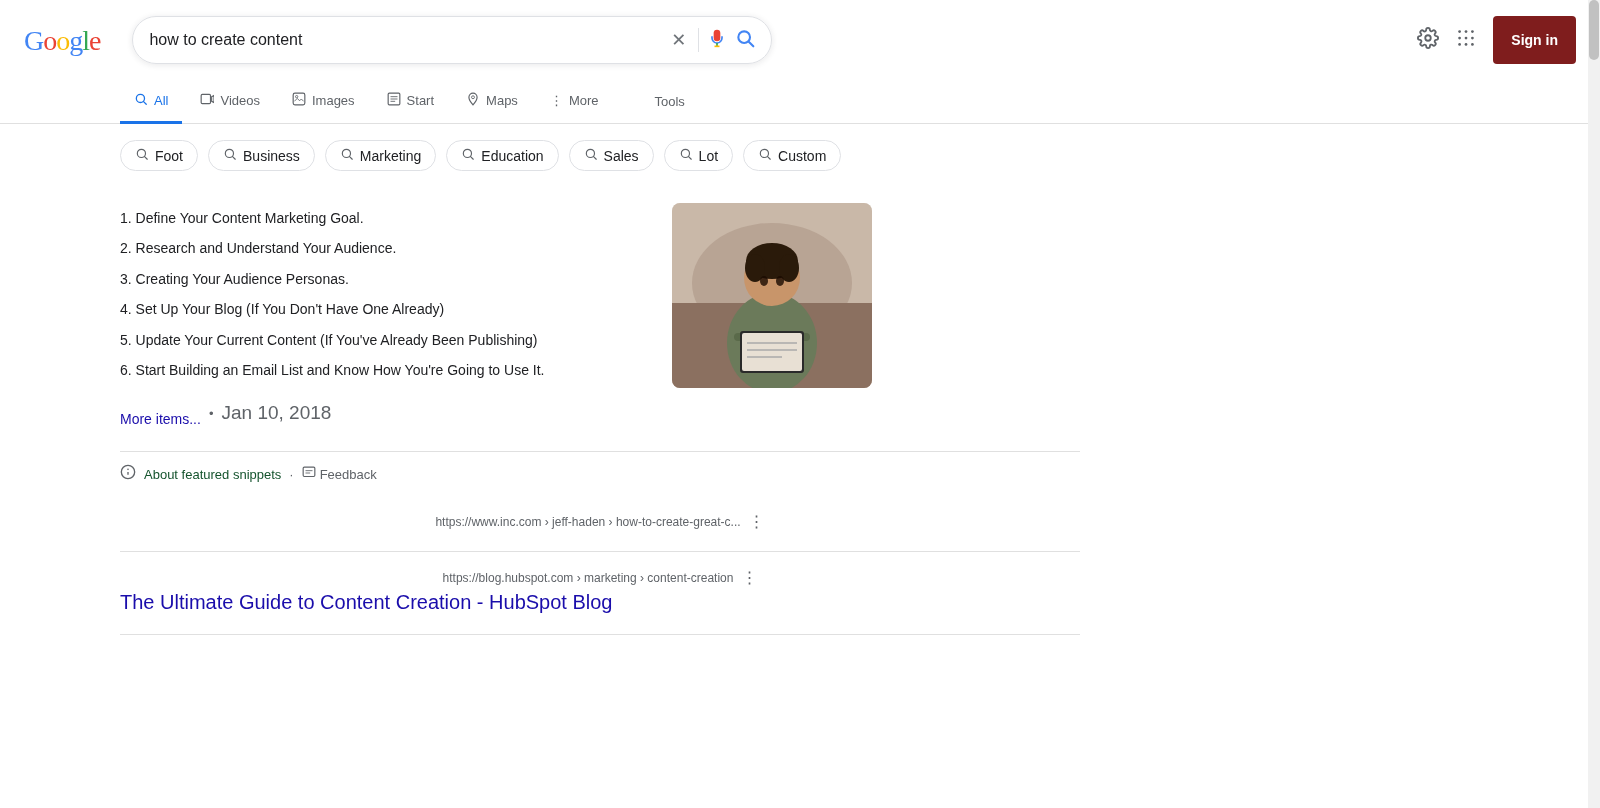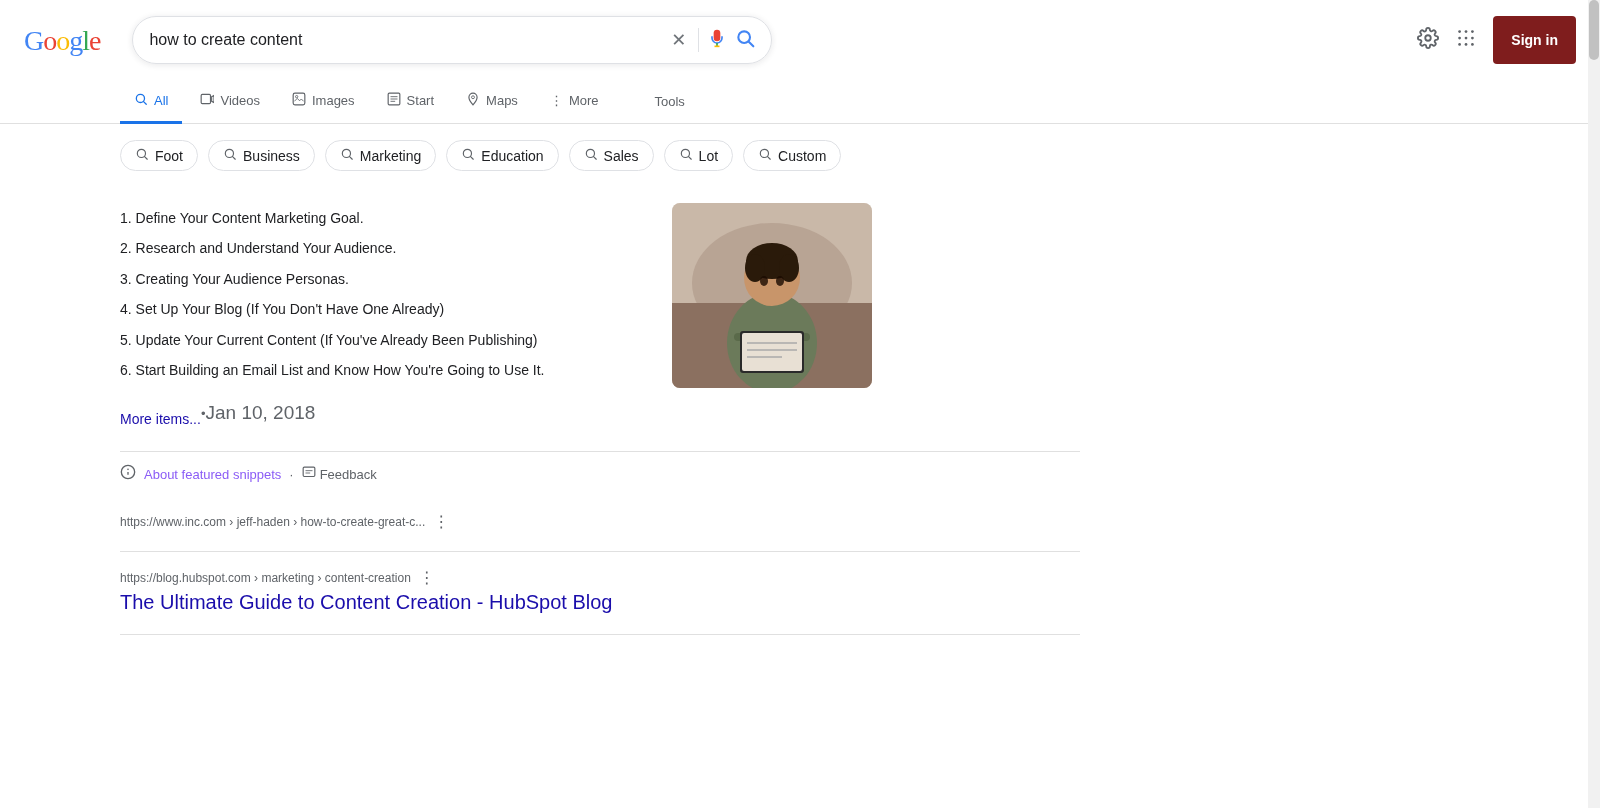--- a/index.html
+++ b/index.html
@@ -42,21 +42,21 @@
     .snippet-left { flex: 1; max-width: 520px; }
     .snippet-list { list-style: none; padding: 0; }
     .snippet-list li { padding: 4px 0; font-size: 14px; color: #202124; line-height: 1.6; }
     .snippet-list li::before { content: attr(data-num) '. '; }
     .more-items { color: #1a0dab; font-size: 14px; cursor: pointer; margin-top: 12px; display: inline-block; }
     .snippet-date { color: #5f6368; font-size: 19px; }
     .snippet-image { width: 200px; height: 185px; background: #e8e0d8; border-radius: 8px; overflow: hidden; flex-shrink: 0; }
 
     
     .result-item { padding: 16px 0; border-bottom: 1px solid #e0e0e0; }
-    .result-url-row { display: flex; align-items: center; gap: 8px; margin-bottom: 4px; }
+    .result-url-row { display: flex; align-items: center; gap: 8px; margin-bottom: 4px; justify-content: center; }
     .result-url { font-size: 12px; color: #5f6368; }
     .result-menu { color: #5f6368; cursor: pointer; font-size: 16px; }
     .result-title { font-size: 20px; color: #1a0dab; cursor: pointer; text-decoration: none; display: block; margin-bottom: 4px; }
 
     
     .snippet-footer { display: flex; align-items: center; gap: 8px; padding: 12px 0; font-size: 13px; color: #5f6368; }
     .feedback-link { color: #5f6368; cursor: pointer; display: flex; align-items: center; gap: 4px; }
 
     
     .scrollbar-track { position: fixed; right: 0; top: 0; width: 12px; height: 100%; background: #f1f1f1; }
@@ -247,21 +247,21 @@
   <div class="featured-snippet">
     <div class="snippet-left">
       <ol class="snippet-list">
         <li data-num="1">Define Your Content Marketing Goal.</li>
         <li data-num="2">Research and Understand Your Audience.</li>
         <li data-num="3">Creating Your Audience Personas.</li>
         <li data-num="4">Set Up Your Blog (If You Don't Have One Already)</li>
         <li data-num="5">Update Your Current Content (If You've Already Been Publishing)</li>
         <li data-num="6">Start Building an Email List and Know How You're Going to Use It.</li>
       </ol>
-      <div style="margin-top: 14px; display: flex; align-items: center; ">
+      <div style="margin-top: 14px; display: flex; align-items: center; gap: 8px;">
         <span class="more-items">More items...</span>
         <span style="color:#5f6368; font-size:13px;">•</span>
         <span class="snippet-date">Jan 10, 2018</span>
       </div>
     </div>
     <div class="snippet-image">
       
       <svg width="200" height="185" viewBox="0 0 200 185" xmlns="http://www.w3.org/2000/svg">
 
         <rect width="200" height="185" fill="#c9b8a8"></rect>
@@ -292,21 +292,21 @@
   </div>
 
   <div class="snippet-footer">
     <span style="color:#5f6368; font-size:16px;">
       <svg width="16" height="16" viewBox="0 0 24 24" fill="none">
         <circle cx="12" cy="12" r="10" stroke="#5f6368" stroke-width="2"></circle>
         <line x1="12" y1="8" x2="12" y2="8" stroke="#5f6368" stroke-width="2.5" stroke-linecap="round"></line>
         <line x1="12" y1="12" x2="12" y2="16" stroke="#5f6368" stroke-width="2"></line>
       </svg>
     </span>
-    <span style="cursor:pointer; color:#8b5cf6;">About featured snippets</span>
+    <span style="cursor:pointer; color:#14532d;">About featured snippets</span>
     <span style="color:#5f6368;">·</span>
     <span class="feedback-link">
       <span>
         <svg width="14" height="14" viewBox="0 0 24 24" fill="none">
           <rect x="2" y="2" width="20" height="16" rx="2" stroke="#5f6368" stroke-width="2"></rect>
           <line x1="6" y1="8" x2="18" y2="8" stroke="#5f6368" stroke-width="1.5"></line>
           <line x1="6" y1="12" x2="14" y2="12" stroke="#5f6368" stroke-width="1.5"></line>
         </svg>
       </span>
       <span>Feedback</span>

